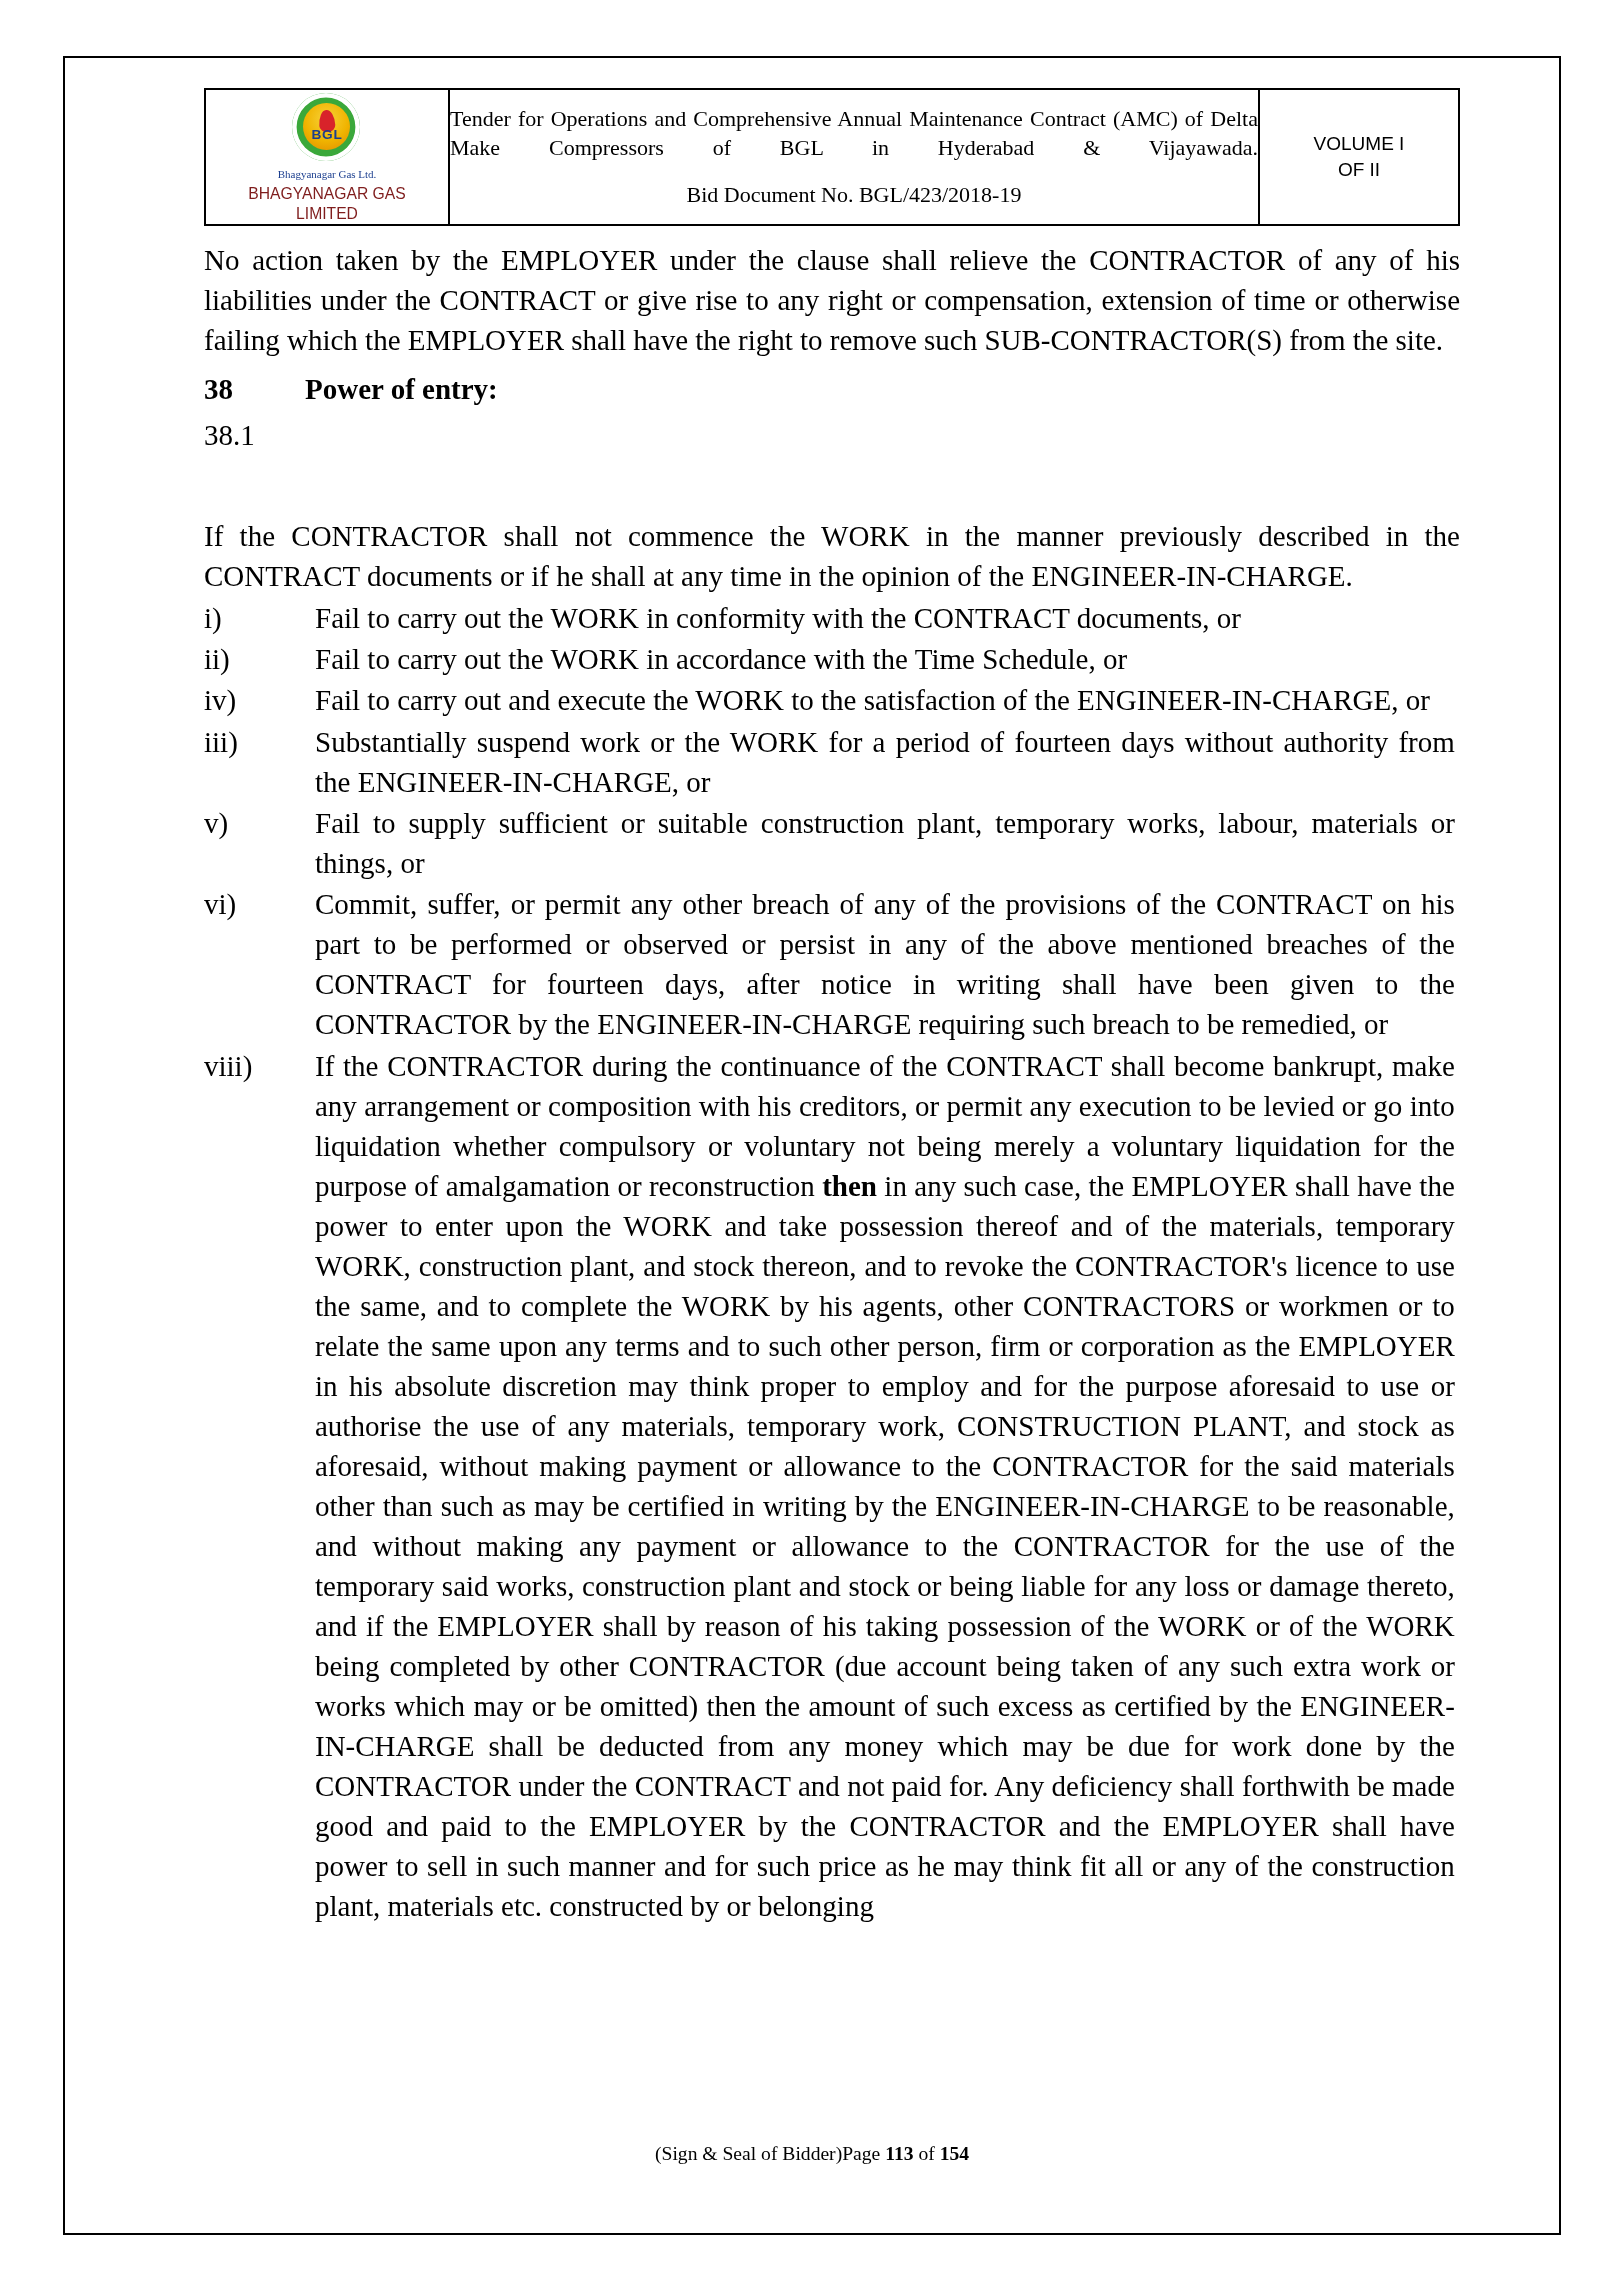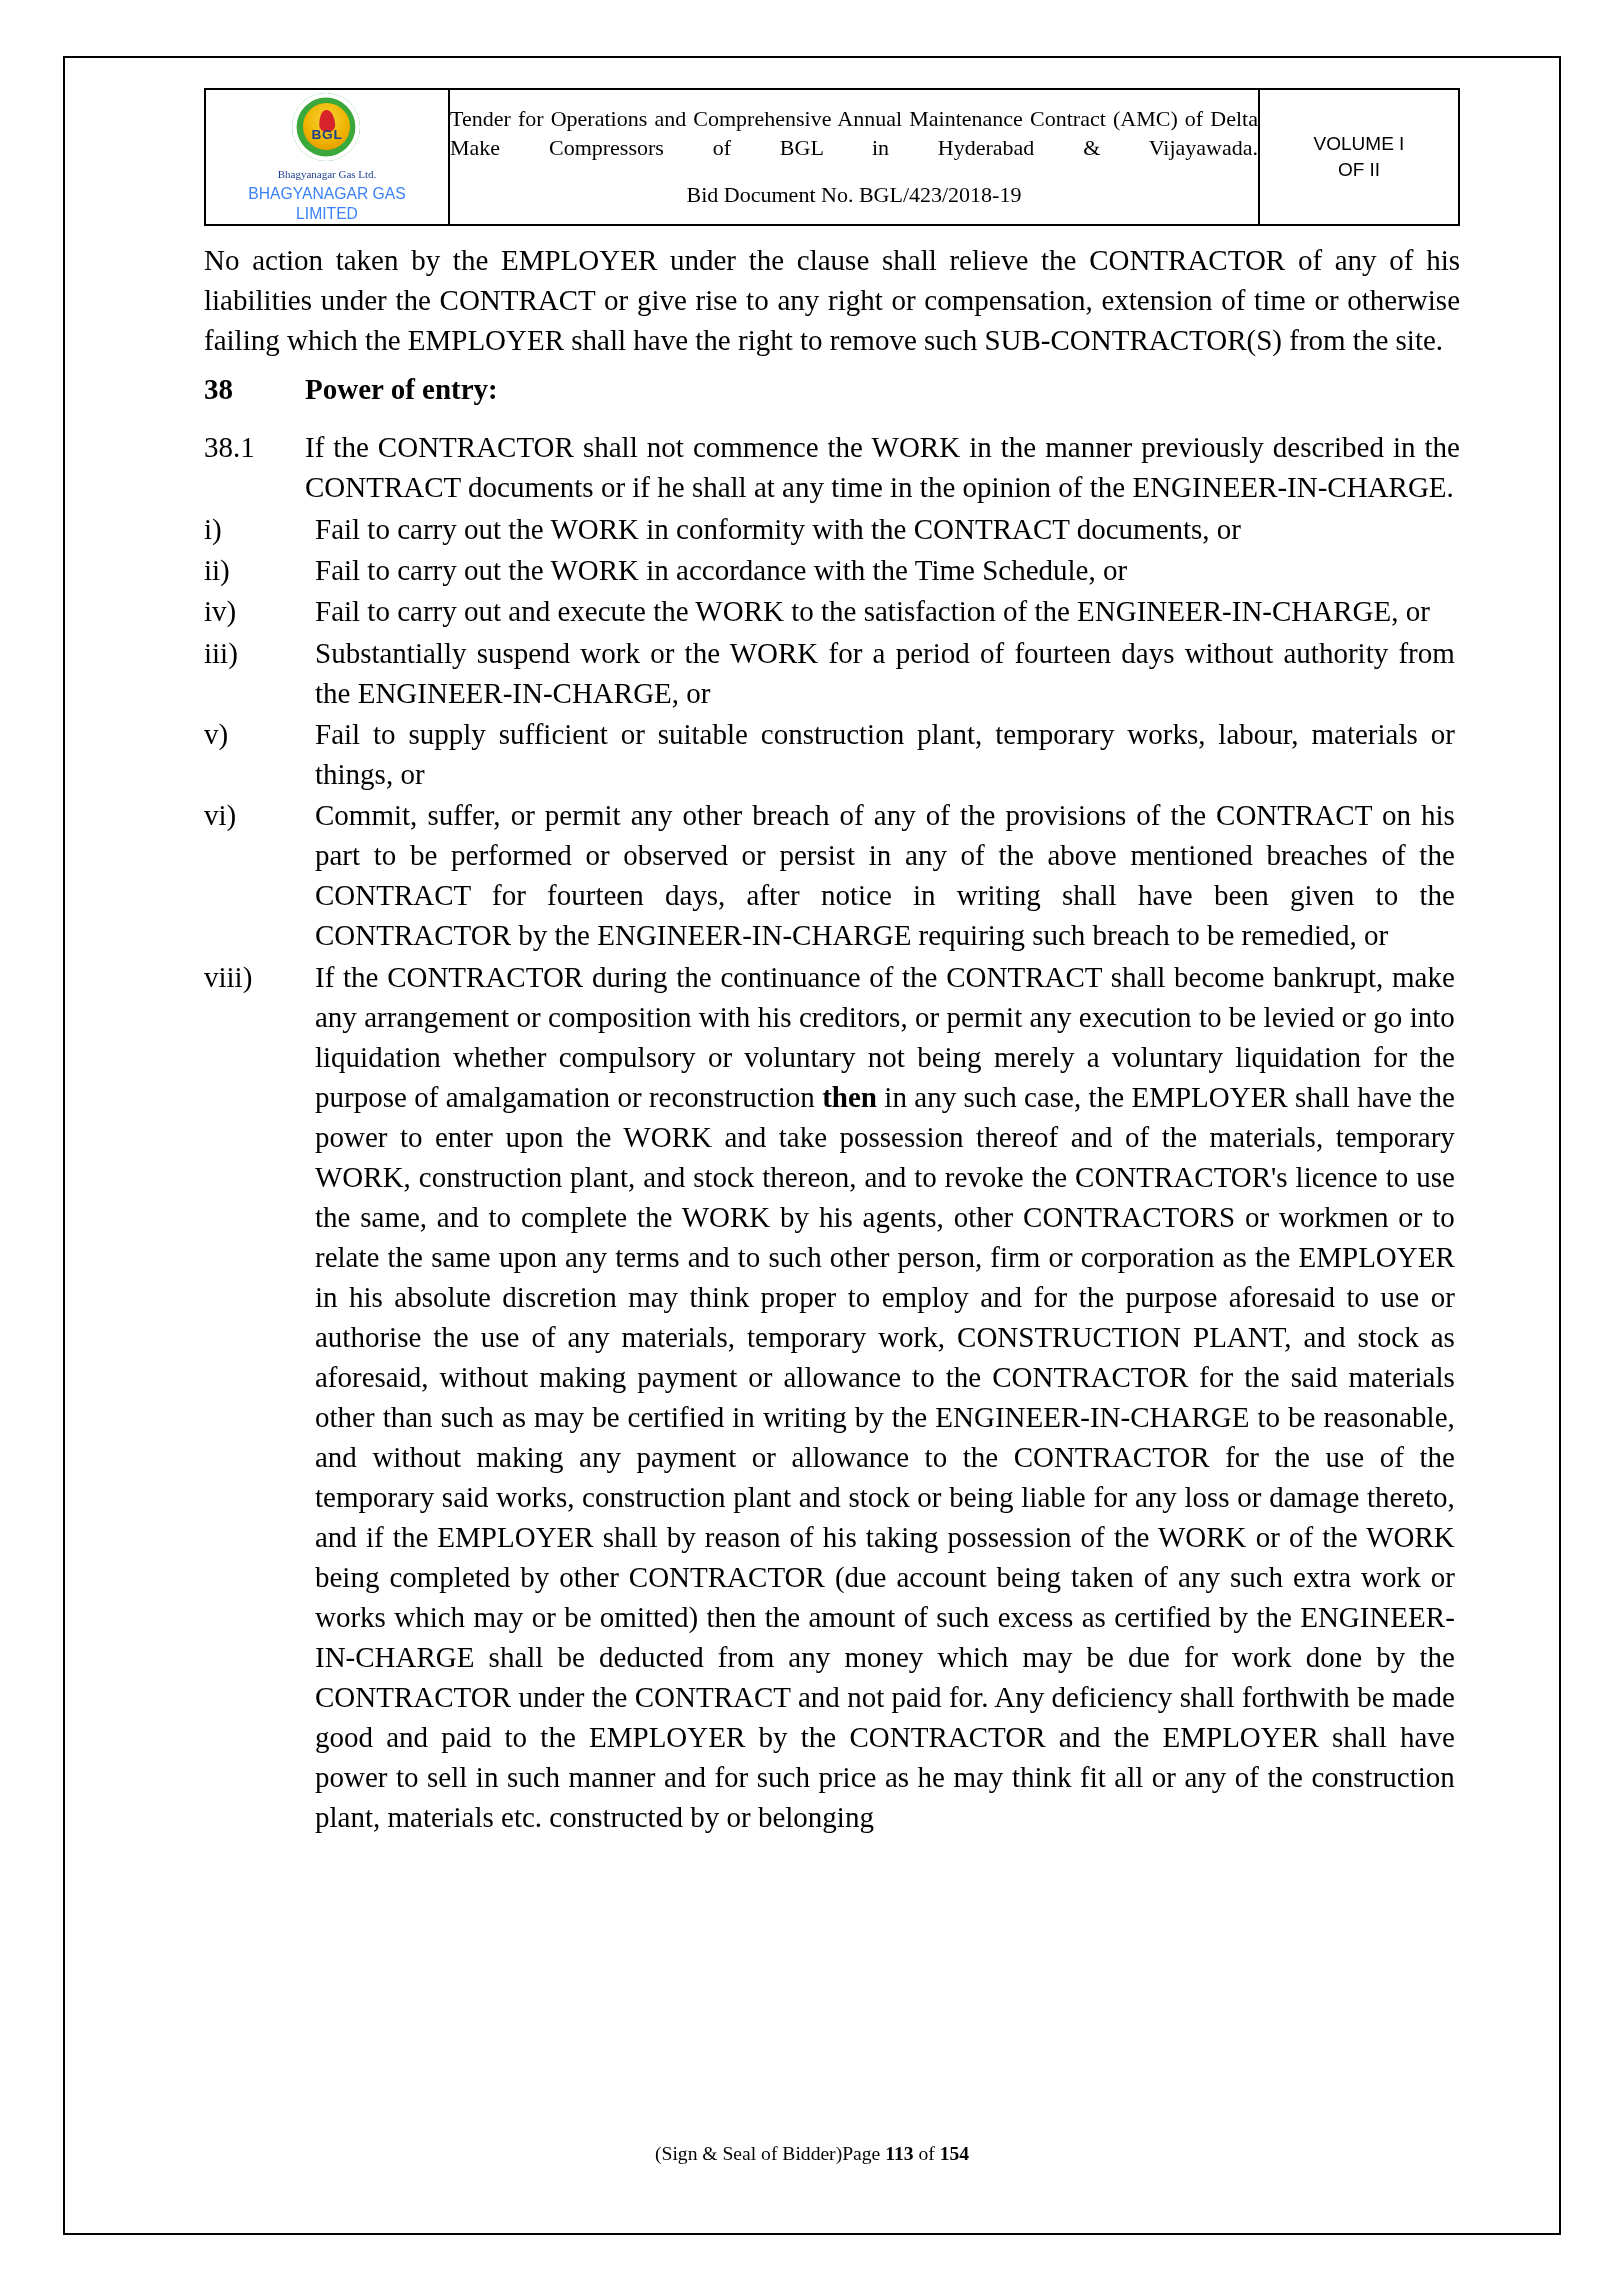--- a/index.html
+++ b/index.html
@@ -121,21 +121,21 @@
     font-size: 11px;
     color: #1c3f8f;
     text-align: center;
     margin-top: -2.6px;
     margin-bottom: 3.9px;
   }
   .logo-name {
     font-family: "Liberation Sans", sans-serif;
     font-size: 15.7px;
     line-height: 1.28;
-    color: #3b82f6;
+    color: #7f1d1d;
   }
   .hdr-title {
     font-size: 22px;
     line-height: 1.32;
     text-align: justify;
     text-align-last: justify;
   }
   .hdr-title .line-last {
     display: block;
     text-align: center;
@@ -167,21 +167,22 @@
     margin-top: 9.2px;
     font-weight: bold;
     display: flex;
   }
   .clause-head .num {
     width: 101px;
     flex: 0 0 101px;
   }
   .sub-clause {
     display: flex;
-    margin-top: 18px;
+    margin-top: 6px;
+    flex-direction: column;
   }
   .sub-clause .num {
     width: 101px;
     flex: 0 0 101px;
   }
   .sub-clause .txt {
     flex: 1 1 auto;
     text-align: justify;
   }
   .list-item {

